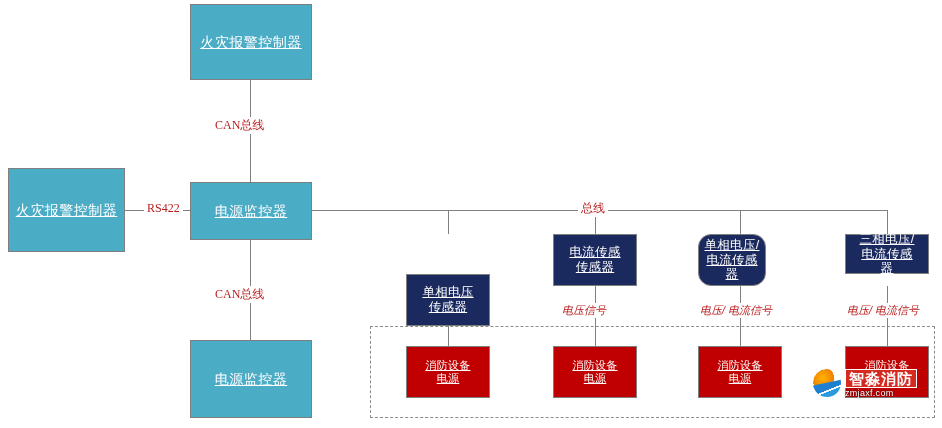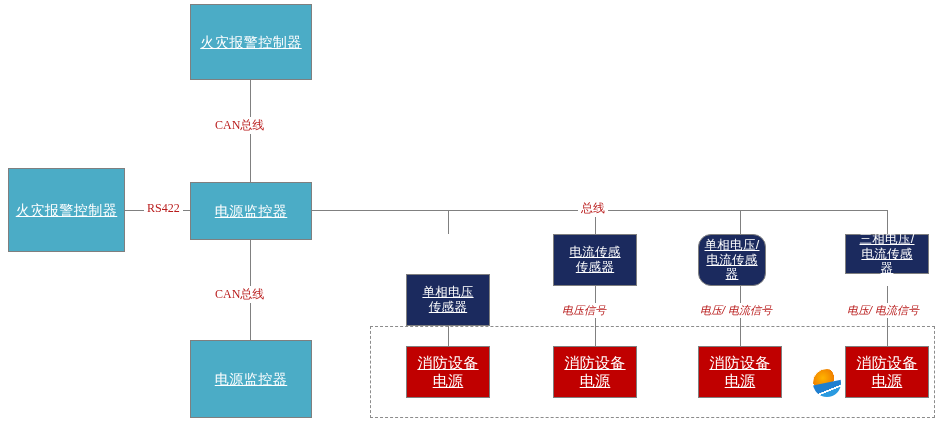--- a/index.html
+++ b/index.html
@@ -38,21 +38,21 @@
     font-size: 14px;
     letter-spacing: 0.5px;
   }
   .node.navy {
     background: #1b2a5e;
     font-size: 12.5px;
     letter-spacing: 0.3px;
   }
   .node.red {
     background: #c00000;
-    font-size: 15px;
+    font-size: 11px;
     letter-spacing: 0.3px;
   }
 
   
   .line-v {
     position: absolute;
     width: 0;
     border-left: 1px solid #808080;
     z-index: 1;
   }
@@ -202,15 +202,19 @@
 
   <div class="edge-label" style="left:578px; top:200px;">总线</div>
 
   <div class="edge-label sig" style="left:412px; top:303px;">电压信号</div>
   <div class="edge-label sig" style="left:559px; top:303px;">电压信号</div>
   <div class="edge-label sig" style="left:697px; top:303px;">电压/ 电流信号</div>
   <div class="edge-label sig" style="left:844px; top:303px;">电压/ 电流信号</div>
 
   <div class="watermark" style="left:812px; top:368px;">
     <div class="wm-logo"></div>
+    <div class="wm-text">
+      <span class="wm-name">智淼消防</span>
+      <span class="wm-url">zmjaxf.com</span>
+    </div>
   </div>
 
 </div>
 
 </body></html>

